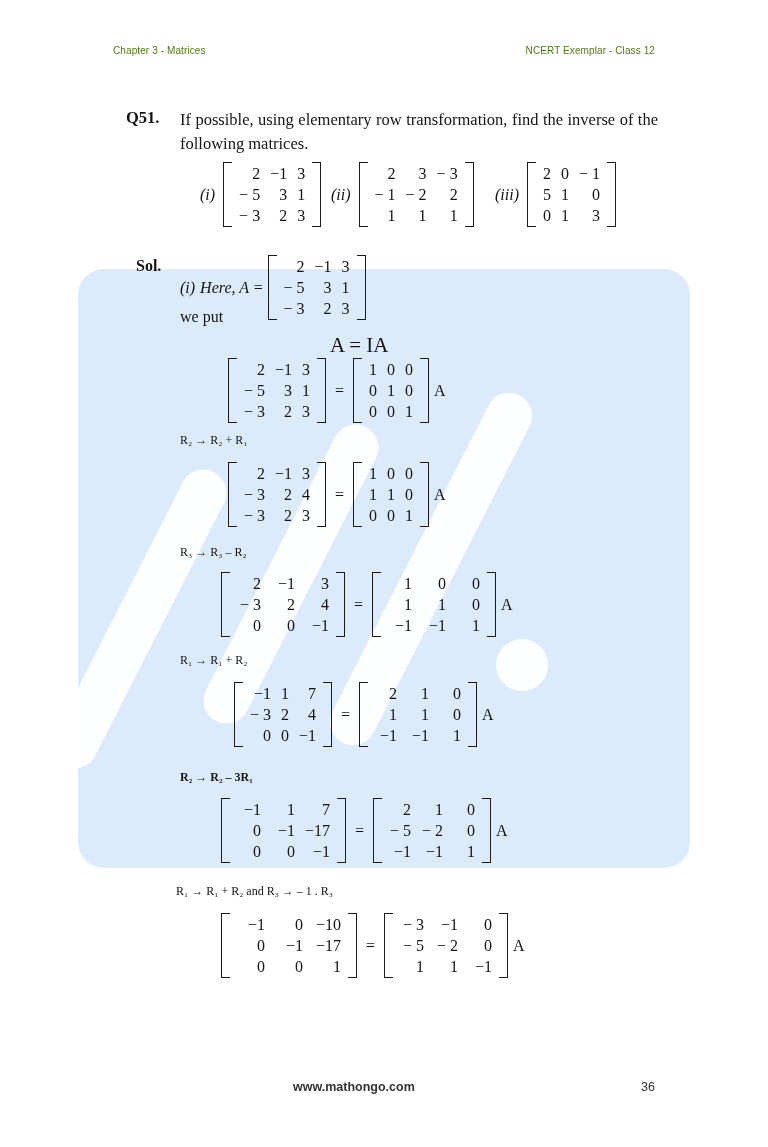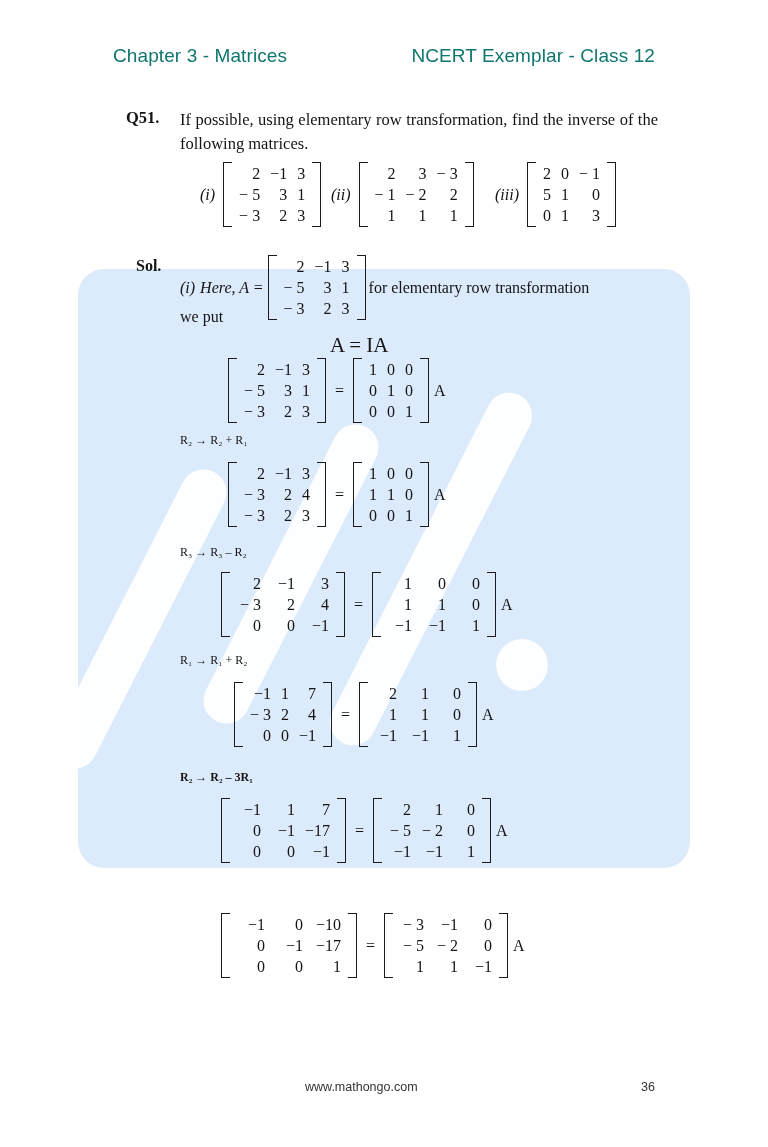--- a/index.html
+++ b/index.html
@@ -20,39 +20,40 @@
   
   .header {
     position: absolute;
     top: 45px;
     left: 113px;
     width: 542px;
     display: flex;
     justify-content: space-between;
     align-items: baseline;
     font-family: "Liberation Sans", "DejaVu Sans", sans-serif;
-    font-size: 19px;
-    color: #0f766e;
+    font-size: 10px;
+    color: #4d7c0f;
     letter-spacing: .1px;
   }
 
   
   .footer {
     position: absolute;
     top: 1080px;
     left: 113px;
     width: 542px;
     font-family: "Liberation Sans", "DejaVu Sans", sans-serif;
     font-size: 12.5px;
     color: #333333;
   }
   .footer-url {
     position: absolute;
-    left: 192px;
+    left: 180px;
     top: 0;
+    font-weight: bold;
   }
   .footer-page {
     position: absolute;
     right: 0;
     top: 0;
   }
 
   
   .highlight {
     position: absolute;
@@ -276,21 +277,20 @@
           <span class="mcell">3</span>
           <span class="mcell">− 5</span>
           <span class="mcell">3</span>
           <span class="mcell">1</span>
           <span class="mcell">− 3</span>
           <span class="mcell">2</span>
           <span class="mcell">3</span>
         </span>
         <span class="brk brk-r"></span>
       </span>
-      <span class="tail">for elementary row transformation</span>
     </div>
 
     <div class="weput">we put</div>
     <div class="a-ia">A = IA</div>
 
     <div class="eqrow" style="left:228px; top:358px;">
       <span class="matrix">
         <span class="brk brk-l"></span>
         <span class="mgrid" style="grid-template-columns:repeat(3,auto);">
           <span class="mcell">2</span>
@@ -461,20 +461,21 @@
           <span class="mcell">0</span>
           <span class="mcell">−1</span>
           <span class="mcell">−1</span>
           <span class="mcell">1</span>
         </span>
         <span class="brk brk-r"></span>
       </span>
       <span class="eq-tail">A</span>
     </div>
 
+    <div class="rowop" style="left:176px; top:884px;">R₁ → R₁ + R₂ and R₃ → – 1 . R₃</div>
     <div class="eqrow" style="left:221px; top:913px;">
       <span class="matrix">
         <span class="brk brk-l"></span>
         <span class="mgrid" style="grid-template-columns:repeat(3,minmax(38px,auto));">
           <span class="mcell">−1</span>
           <span class="mcell">0</span>
           <span class="mcell">−10</span>
           <span class="mcell">0</span>
           <span class="mcell">−1</span>
           <span class="mcell">−17</span>

